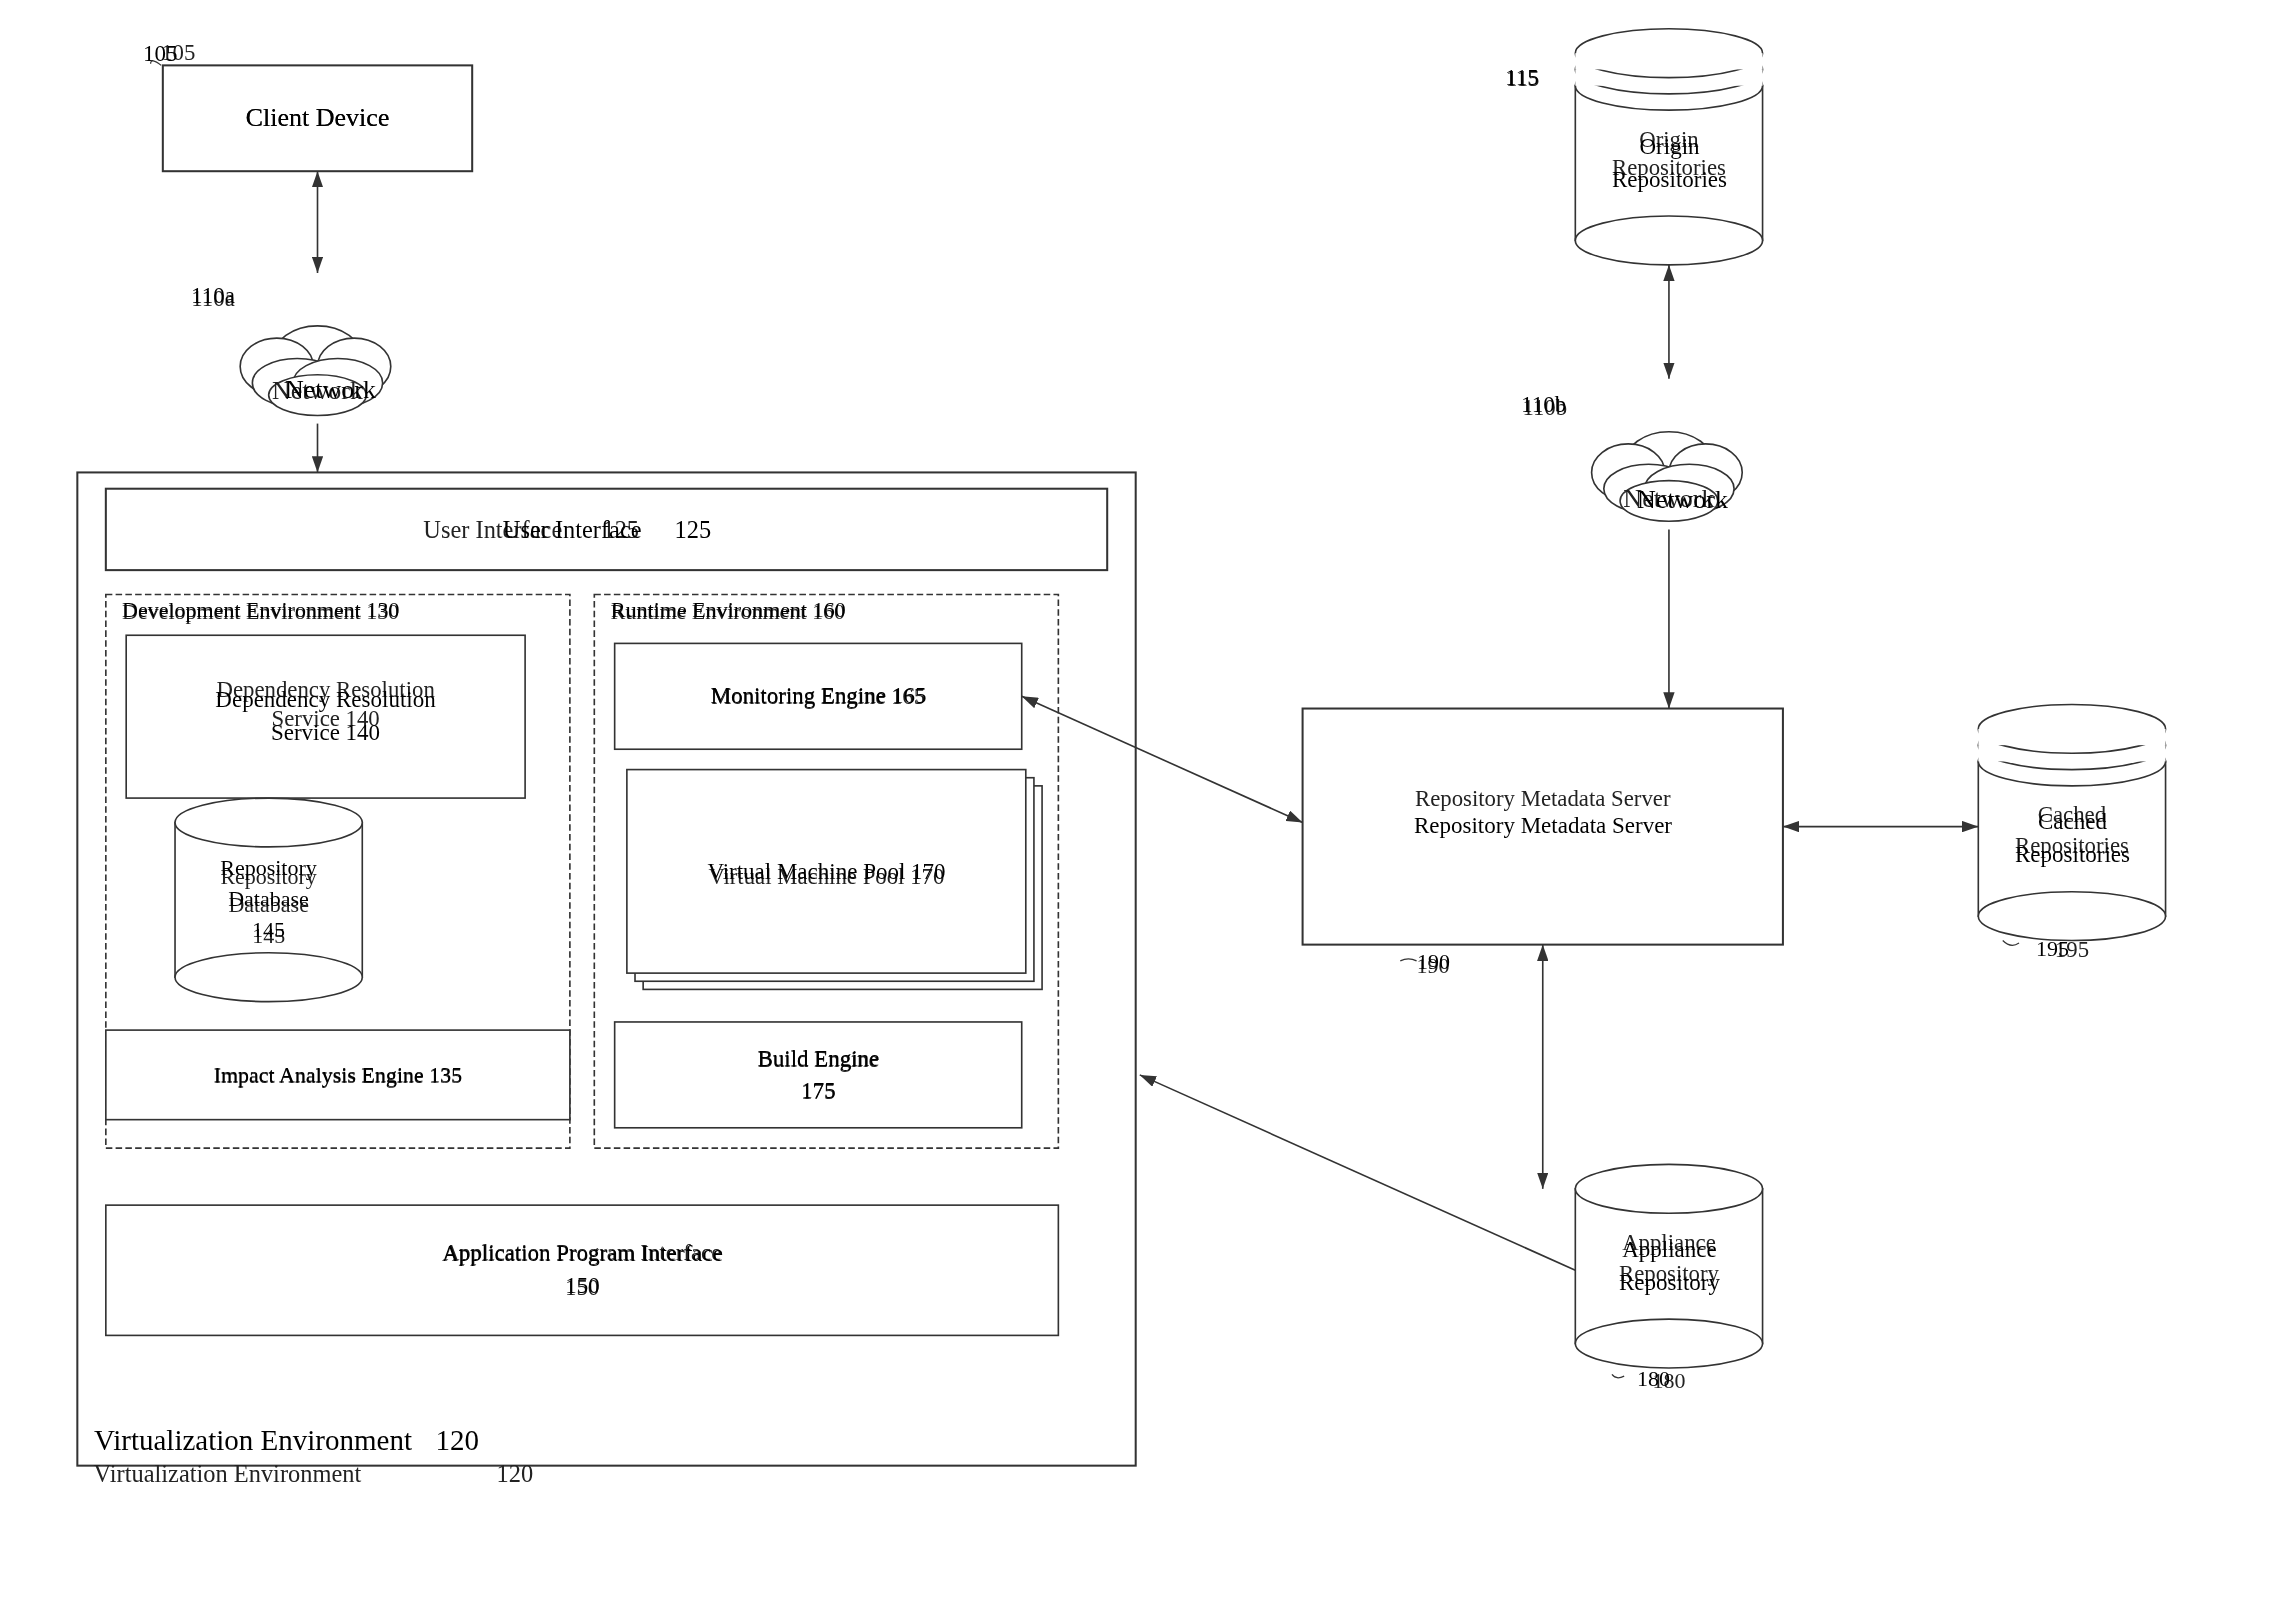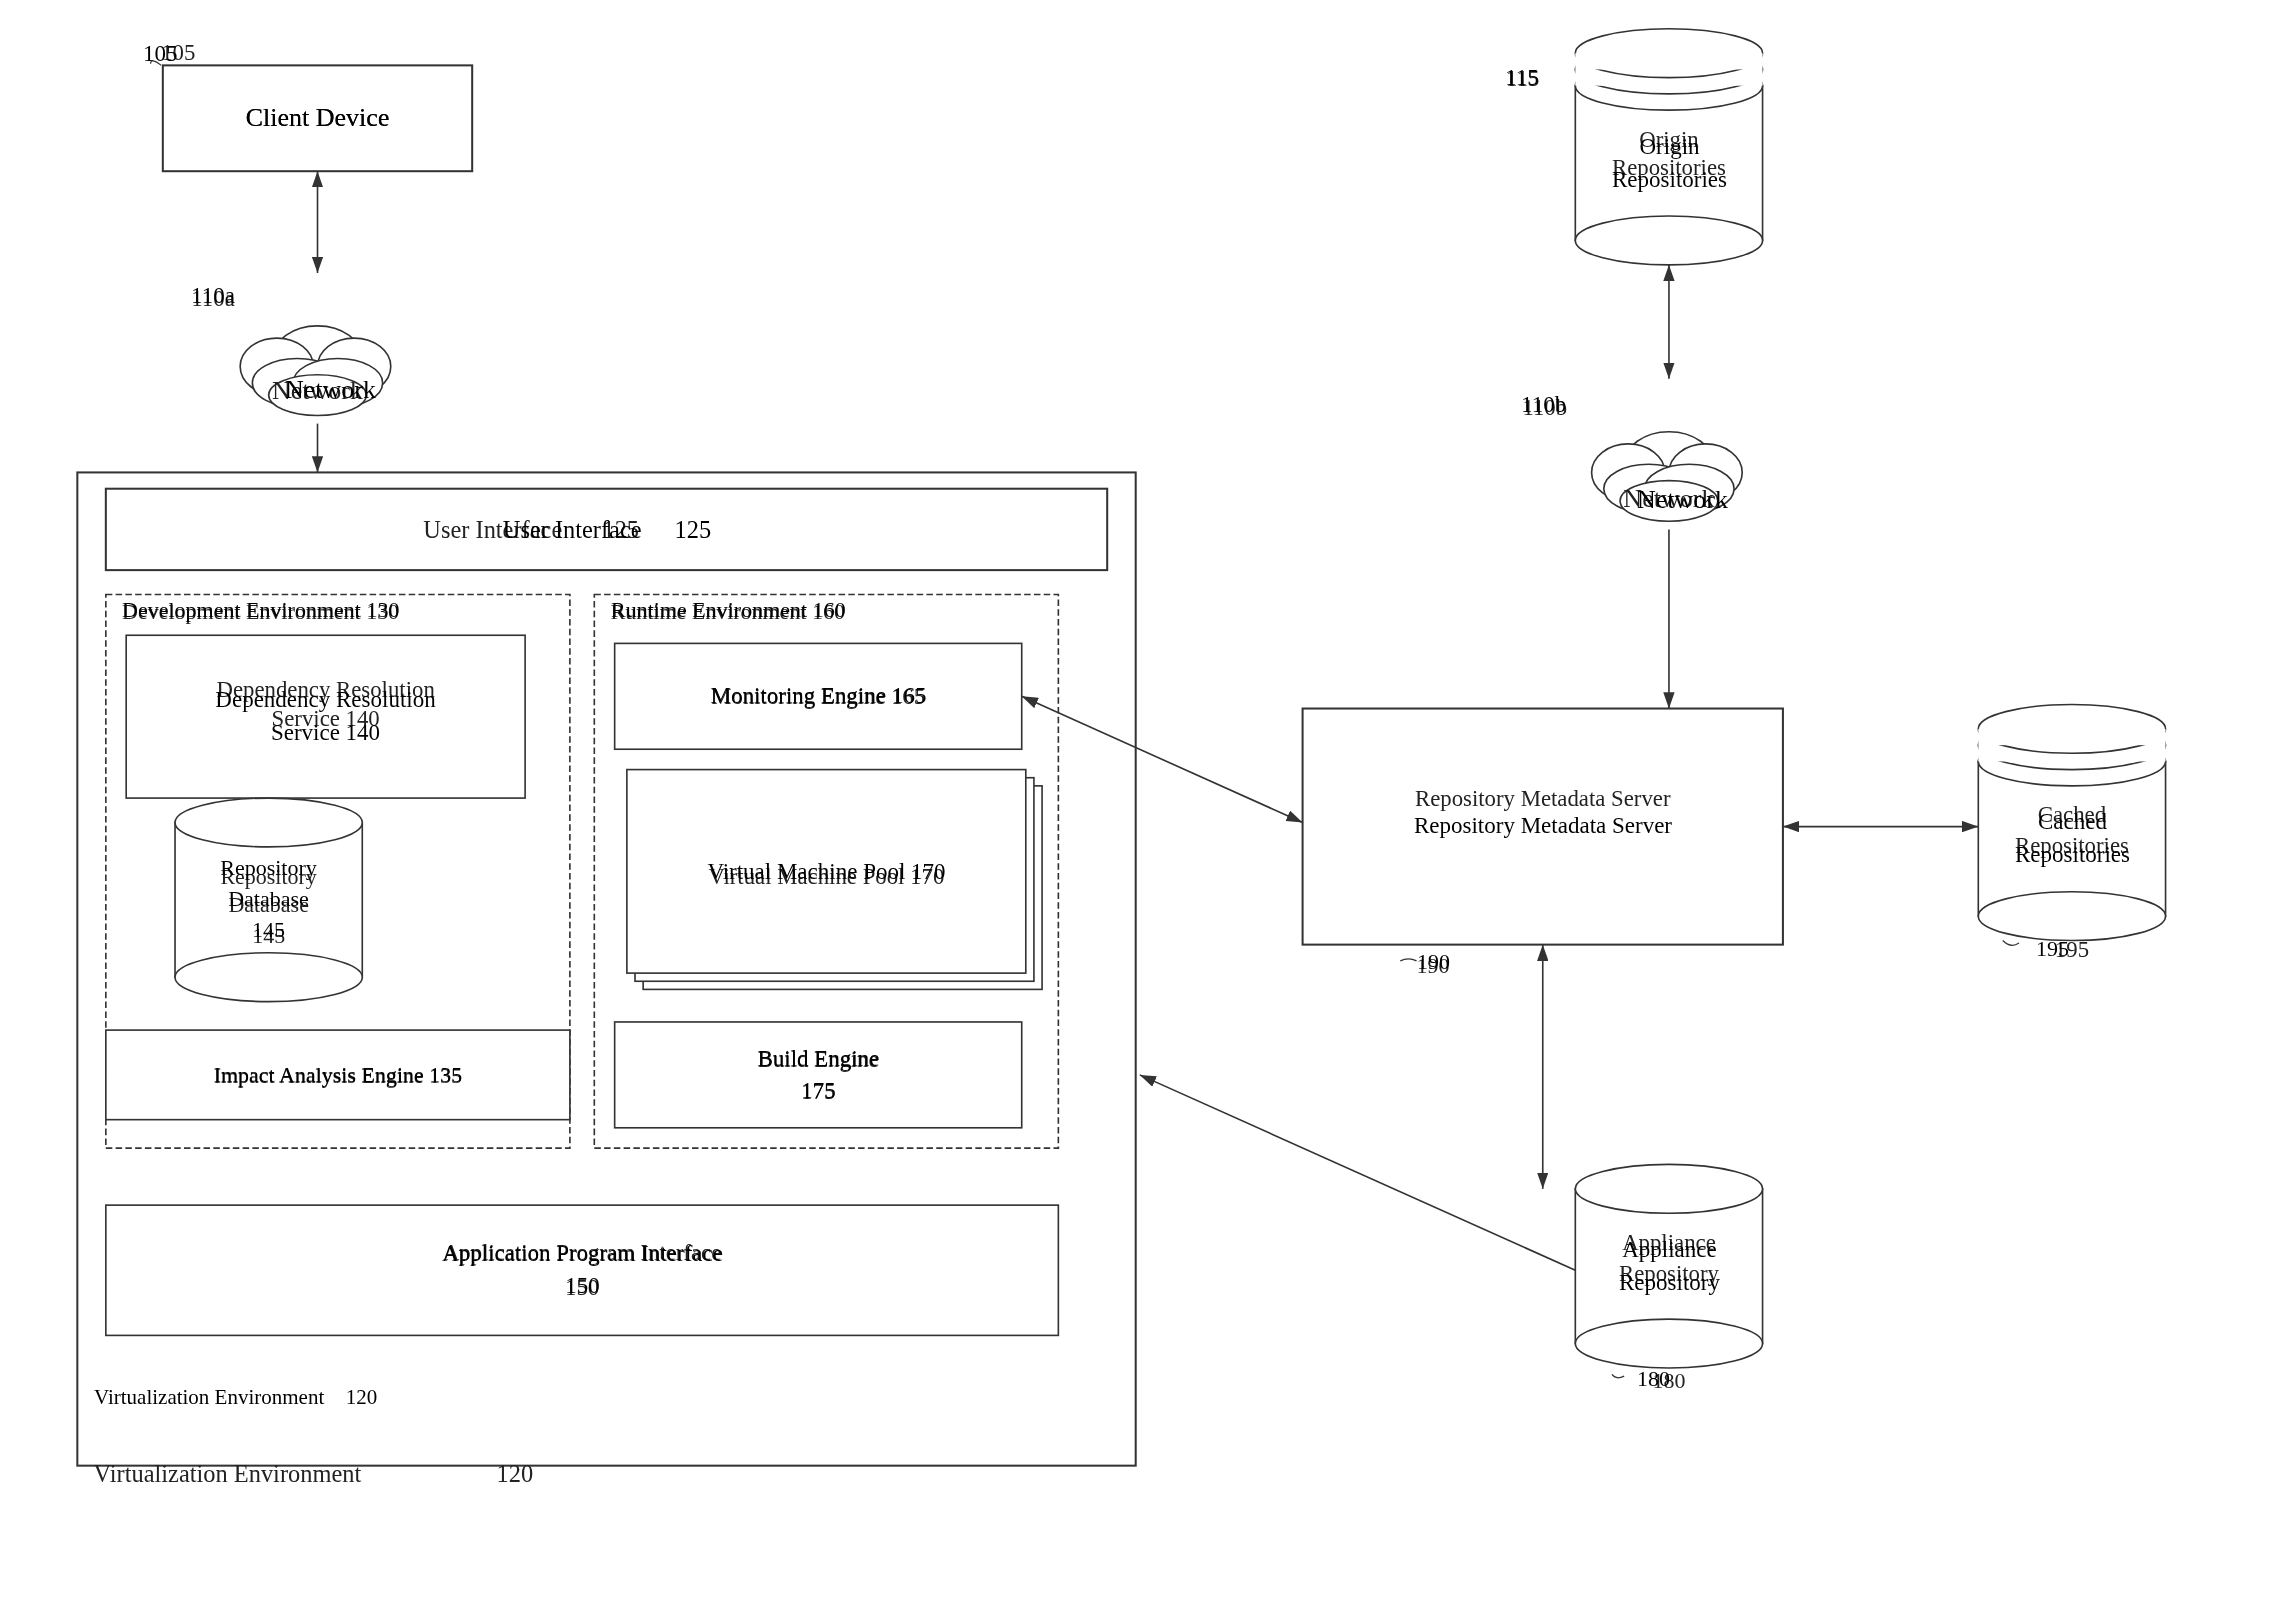--- a/index.html
+++ b/index.html
@@ -192,21 +192,21 @@
   </svg>
 
   <div style="position:absolute; left:163px; top:65px; width:309px; height:106px; display:flex; align-items:center; justify-content:center; font-size:26px; font-family:'Times New Roman',serif; pointer-events:none;">Client Device</div>
 
   <div style="position:absolute; left:143px; top:41px; font-size:23px; font-family:'Times New Roman',serif; pointer-events:none;">105</div>
 
   <div style="position:absolute; left:285px; top:375px; font-size:26px; font-family:'Times New Roman',serif; pointer-events:none;">Network</div>
 
   <div style="position:absolute; left:191px; top:283px; font-size:23px; font-family:'Times New Roman',serif; pointer-events:none;">110a</div>
 
-  <div style="position:absolute; left:94px; top:1385px; font-size:21px; font-family:'Times New Roman',serif; pointer-events:none;">
+  <div style="position:absolute; left:94px; top:1424px; font-size:29px; font-family:'Times New Roman',serif; pointer-events:none;">
     <span>Virtualization Environment</span>
     <span style="margin-left:16.3px;">120</span>
   </div>
 
   <div style="position:absolute; left:106px; top:489px; width:1002px; height:81px; display:flex; align-items:center; justify-content:center; font-size:24.4px; font-family:'Times New Roman',serif; pointer-events:none;">
     <span>User Interface</span>
     <span style="margin-left:33px;">125</span>
   </div>
 
   <div style="position:absolute; left:122px; top:597px; font-size:22px; font-family:'Times New Roman',serif; pointer-events:none;">Development Environment 130</div>

